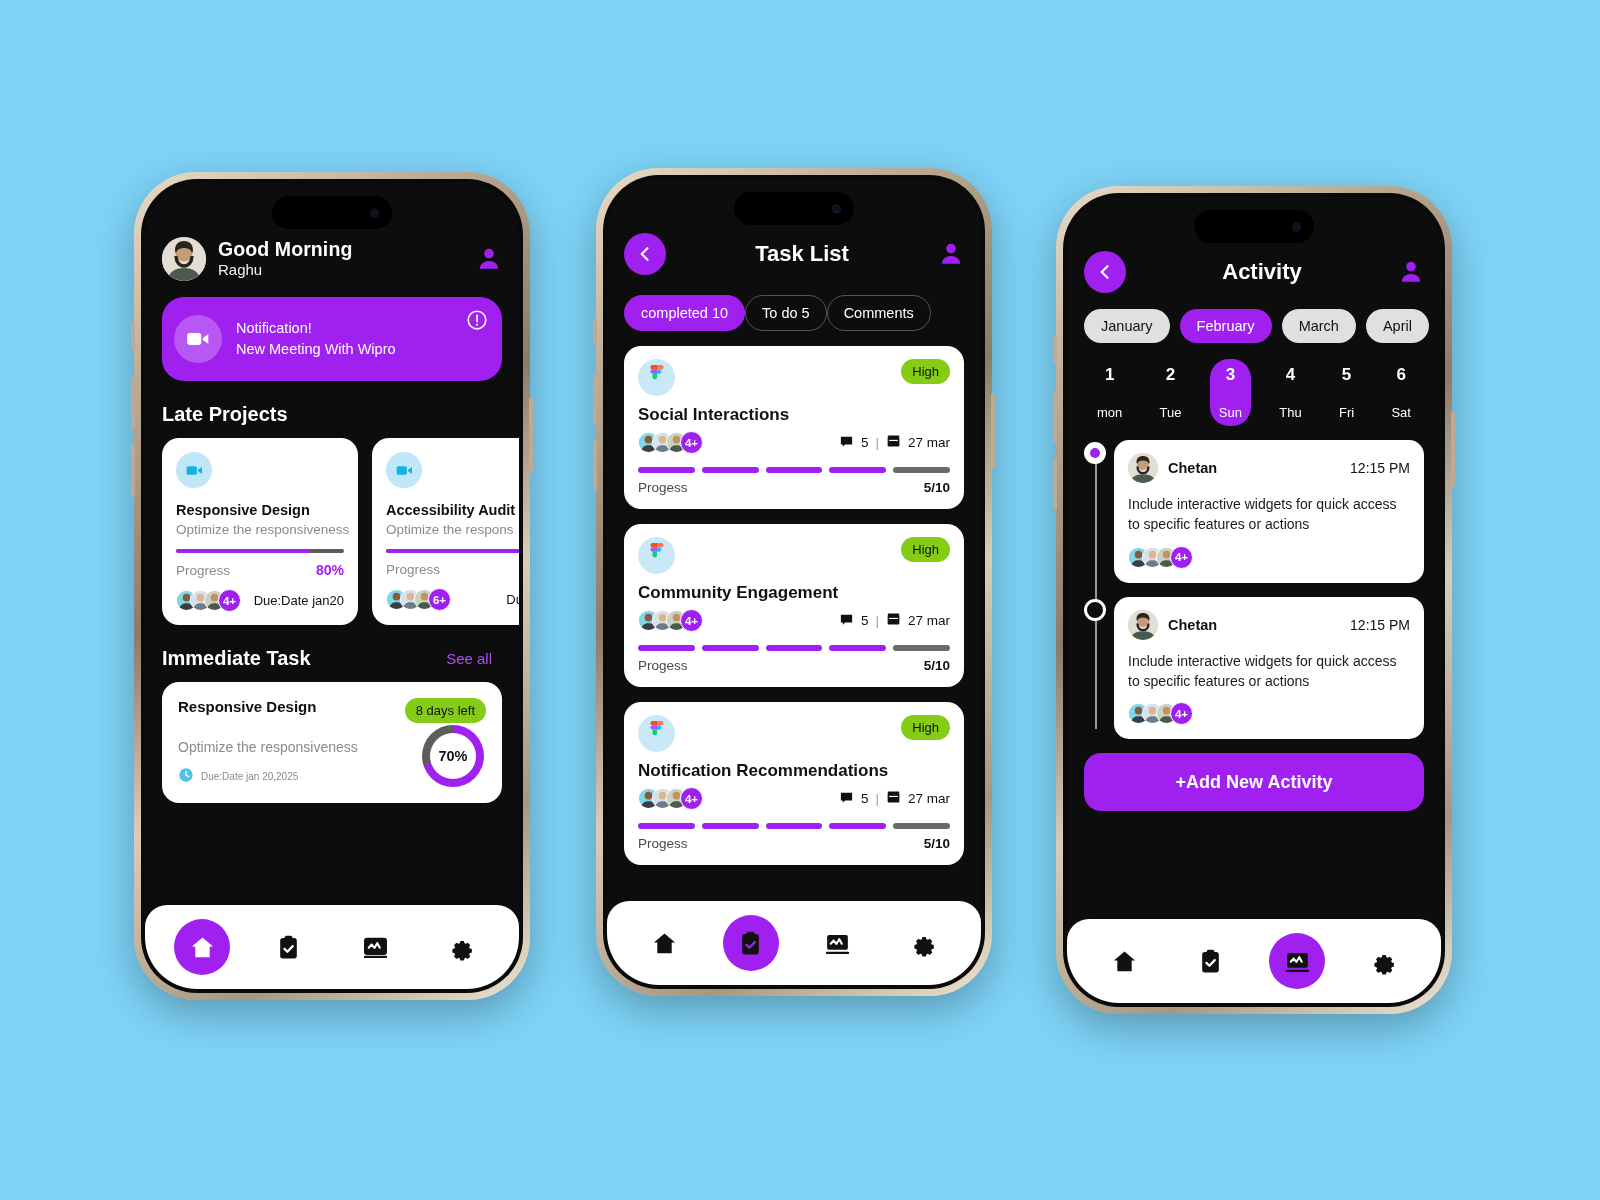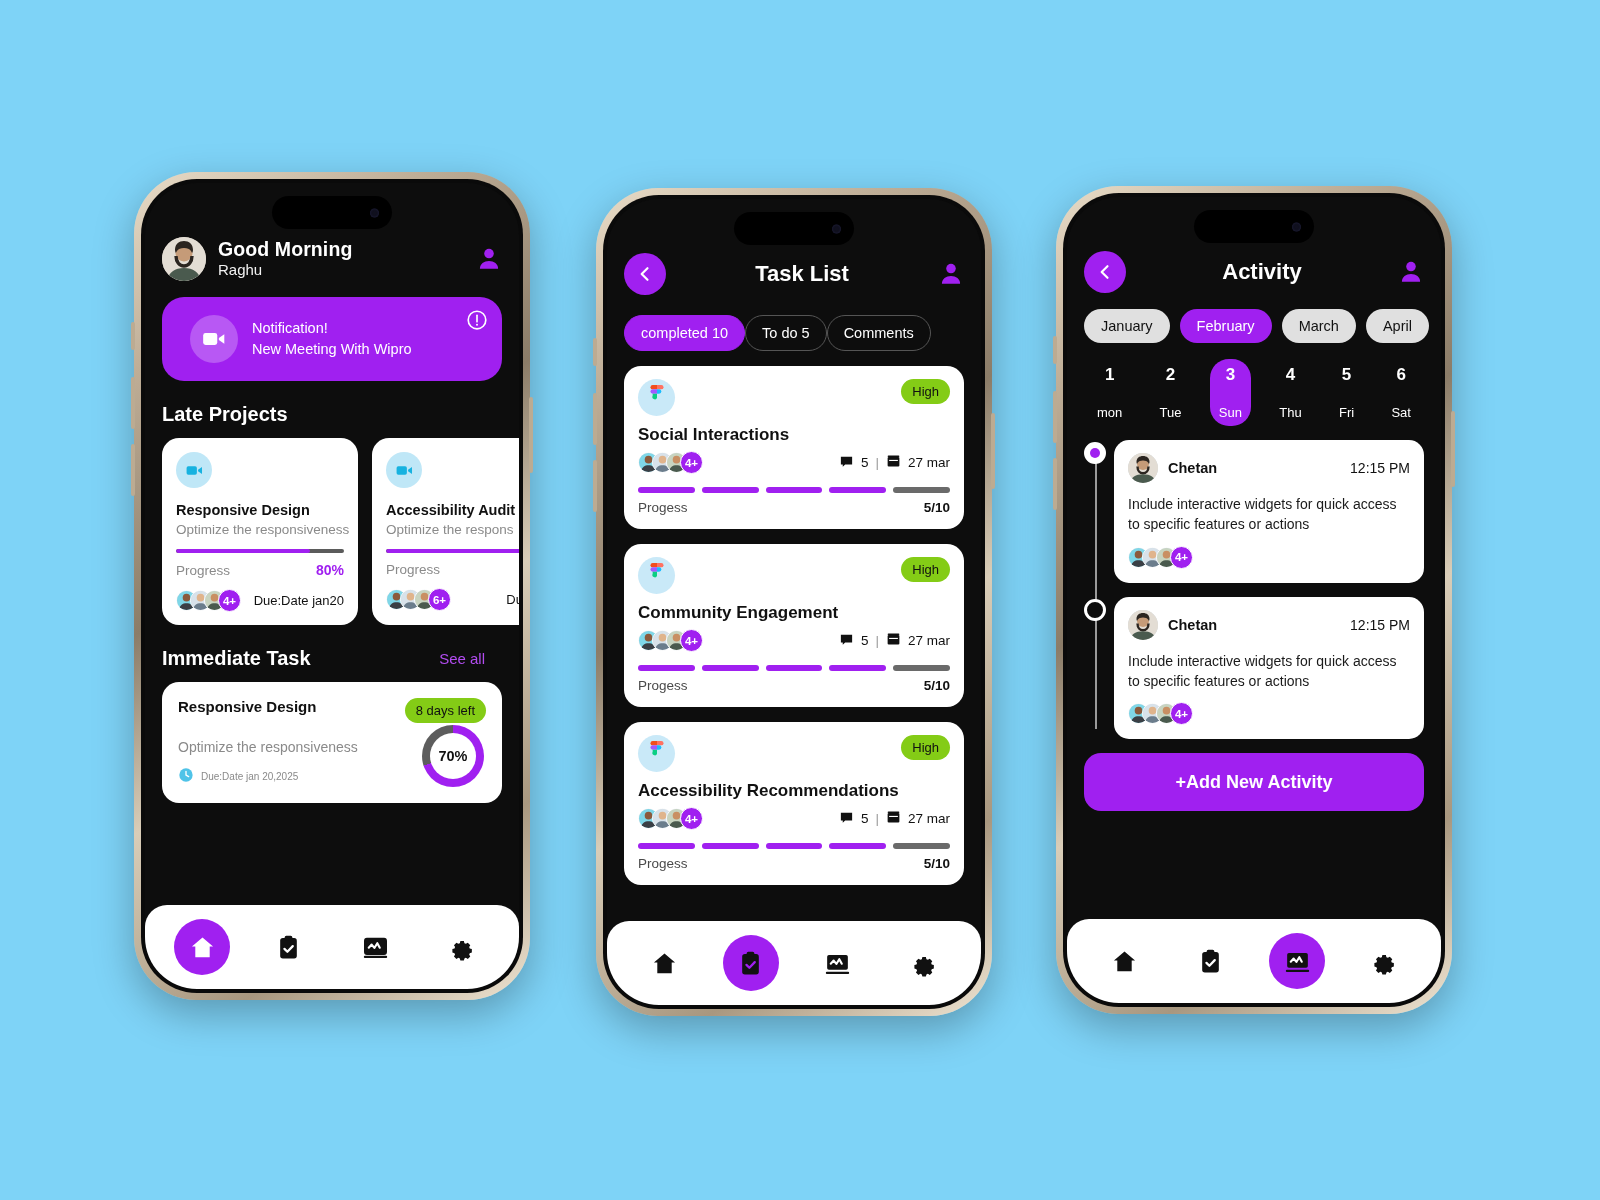--- a/index.html
+++ b/index.html
@@ -64,34 +64,34 @@
     background:#cfc6bb; overflow:hidden; flex:0 0 auto; position:relative;
   }
   .avatar svg { display:block; width:100%; height:100%; }
   .greet-txt { flex:1; }
   .greet-hi { color:#fff; font-size:19.5px; font-weight:bold; line-height:1.15; letter-spacing:.1px; }
   .greet-name { color:#f2f2f2; font-size:15px; line-height:1.25; }
   .person-icon { width:26px; height:26px; flex:0 0 auto; }
 
   .notif {
     margin-top:16px; background:#a020f0; border-radius:22px;
-    padding:15px 28px; display:flex; align-items:center; gap:14px;
+    padding:15px 12px; display:flex; align-items:center; gap:14px;
     position:relative; min-height:84px;
   }
   .notif-ic {
     width:48px; height:48px; border-radius:50%;
     background:rgba(255,255,255,.25);
     display:flex; align-items:center; justify-content:center; flex:0 0 auto;
   }
   .notif-txt { color:#fff; font-size:14.5px; line-height:1.45; }
   .notif-warn { position:absolute; right:14px; top:12px; width:22px; height:22px; }
 
   .sec-head {
     display:flex; align-items:center; justify-content:space-between;
-    margin:22px 17px 12px 0;
+    margin:22px 10px 12px 0;
   }
   .sec-title { color:#fff; font-size:20px; font-weight:bold; }
   .see-all { color:#b24cf0; font-size:15px; }
 
   .proj-row { display:flex; gap:14px; }
   .proj-card {
     background:#fff; border-radius:17px; padding:14px 14px 13px 14px;
     width:196px; flex:0 0 auto;
   }
   .proj-ic {
@@ -432,21 +432,21 @@
           <div class="nav-item">
             <svg viewBox="0 0 24 24" fill="#111">
                 <path d="M12 8.2a3.8 3.8 0 100 7.6 3.8 3.8 0 000-7.6zm9.2 5.2l-1.9-.5a7.6 7.6 0 00-.5-1.3l1-1.7-2.2-2.2-1.7 1a7.6 7.6 0 00-1.3-.5l-.5-1.9h-3.1l-.5 1.9c-.45.13-.88.3-1.3.5l-1.7-1-2.2 2.2 1 1.7c-.2.42-.37.85-.5 1.3l-1.9.5v3.1l1.9.5c.13.45.3.88.5 1.3l-1 1.7 2.2 2.2 1.7-1c.42.2.85.37 1.3.5l.5 1.9h3.1l.5-1.9c.45-.13.88-.3 1.3-.5l1.7 1 2.2-2.2-1-1.7c.2-.42.37-.85.5-1.3l1.9-.5z"></path>
               </svg>
           </div>
         </div>
       </div>
     </div>
   </div>
 
-  <div class="phone" style="left:596px; top:188px;">
+  <div class="phone" style="left:596px; top:168px;">
     <div class="side-btn sb-l1"></div>
     <div class="side-btn sb-l2"></div>
     <div class="side-btn sb-l3"></div>
     <div class="side-btn sb-r1"></div>
     <div class="phone-inner">
       <div class="screen">
         <div class="island">
             <div class="lens"></div>
           </div>
 
@@ -600,21 +600,21 @@
                 <svg width="18" height="26" viewBox="0 0 12 18">
                     <path d="M3 0h3v3H3a1.5 1.5 0 010-3z" fill="#f24e1e"></path>
                     <path d="M6 0h3a1.5 1.5 0 010 3H6V0z" fill="#ff7262"></path>
                     <path d="M3 3h3v3H3a1.5 1.5 0 010-3z" fill="#a259ff"></path>
                     <path d="M6 3h1.5a1.5 1.5 0 010 3H6V3z" fill="#1abcfe"></path>
                     <path d="M3 6h3v3a1.5 1.5 0 11-3-1.5V6z" fill="#0acf83"></path>
                   </svg>
               </div>
               <div class="chip-grey">High</div>
             </div>
-            <div class="task-name">Accessibility Recommendations</div>
+            <div class="task-name">Notification Recommendations</div>
             <div class="task-meta">
               <div class="stack">
                 <div class="av"><svg viewBox="0 0 20 20">
                       <rect width="20" height="20" fill="#7fd7e8"></rect>
                       <circle cx="10" cy="7" r="4" fill="#8b5a3c"></circle>
                       <path d="M2 20c1-5 4-7 8-7s7 2 8 7z" fill="#3a3f45"></path>
                     </svg></div>
                 <div class="av"><svg viewBox="0 0 20 20">
                       <rect width="20" height="20" fill="#d8e2ea"></rect>
                       <circle cx="10" cy="7" r="4" fill="#e0b48c"></circle>

